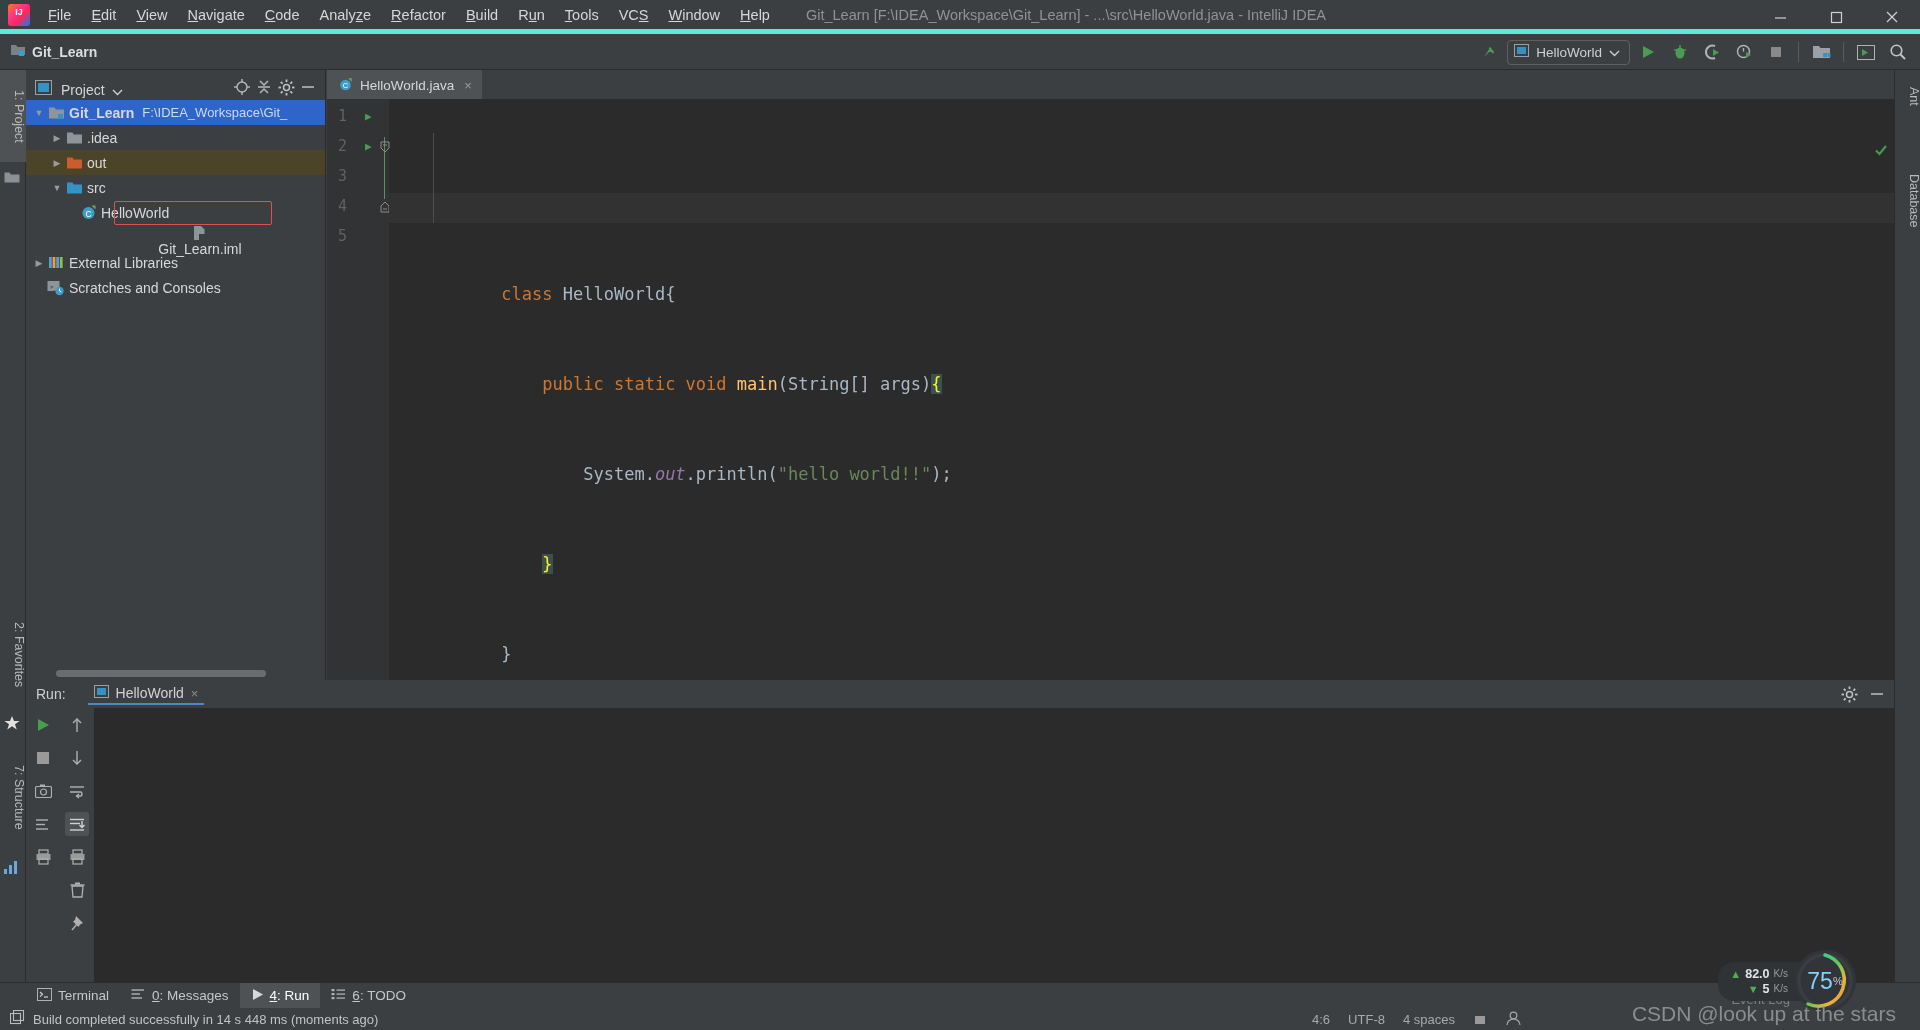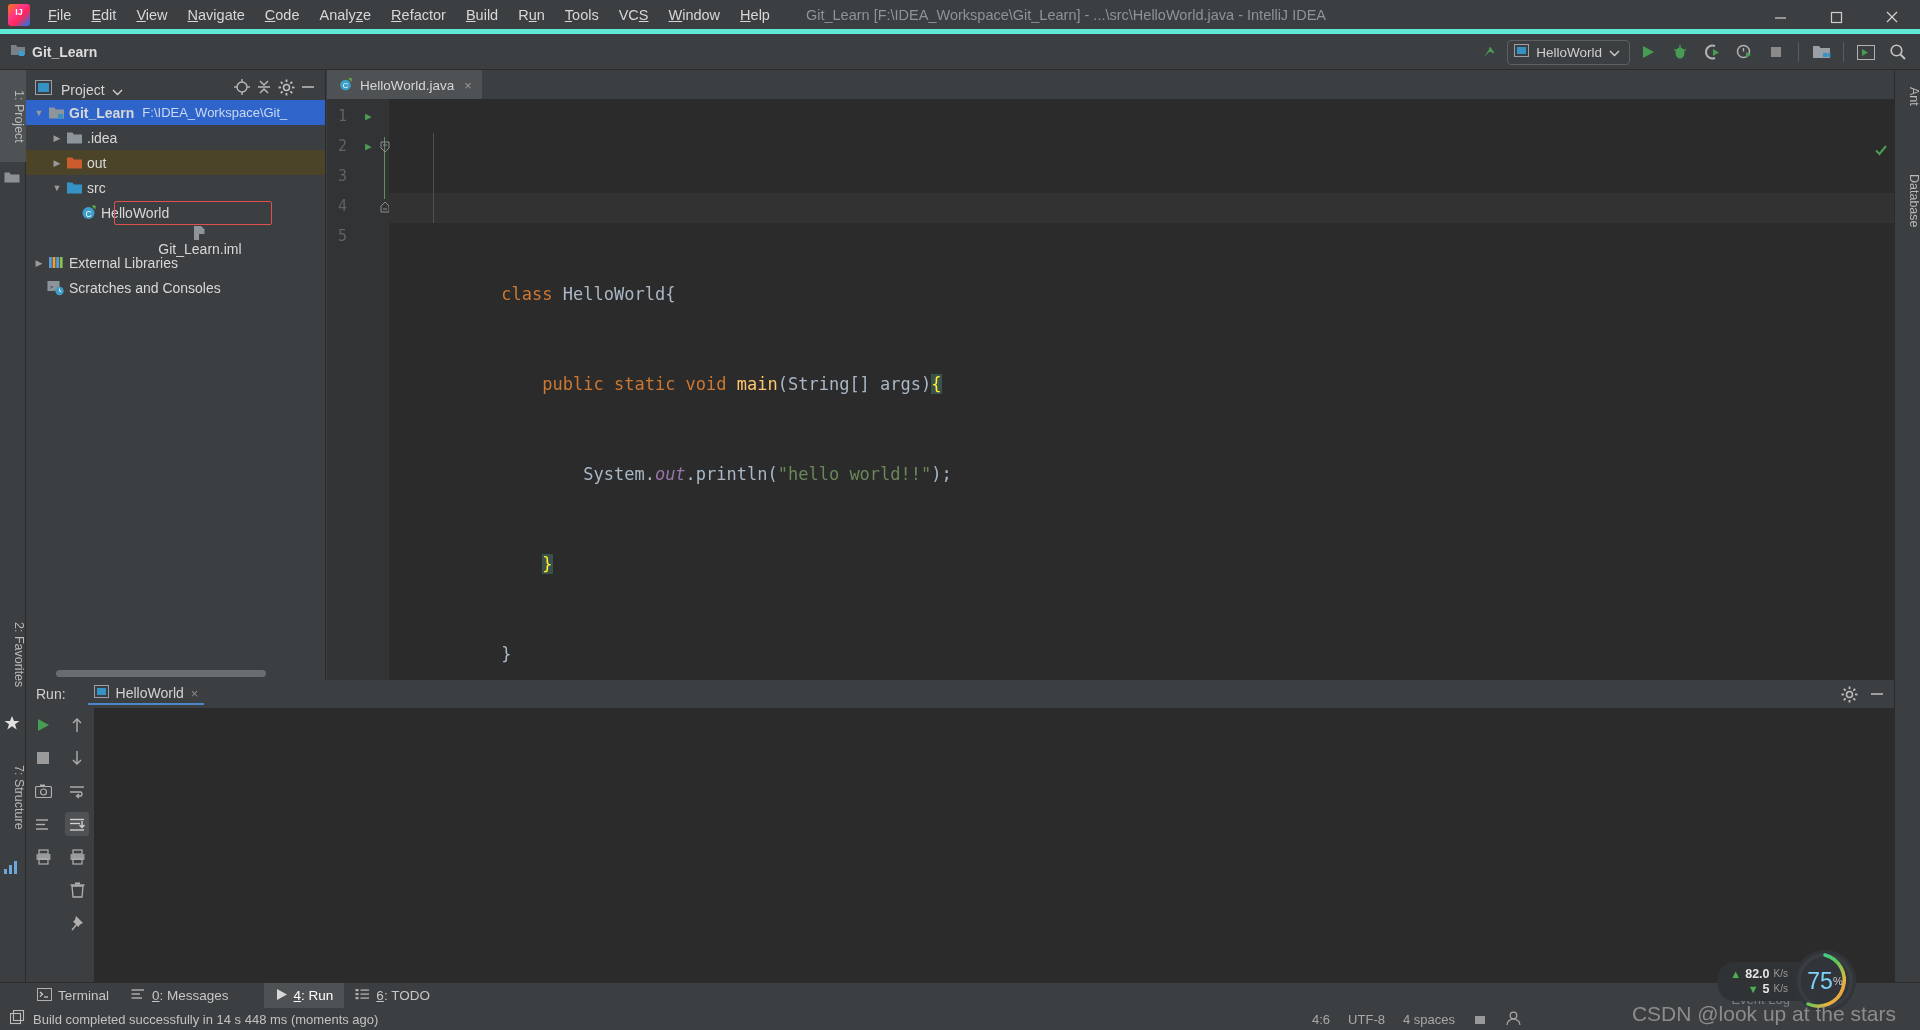--- a/index.html
+++ b/index.html
@@ -208,21 +208,21 @@
   
   .bottomstrip {
     position: absolute; left: 0; bottom: 22px; width: 1920px; height: 26px;
     background: #3c3f41; display: flex; align-items: center; padding-left: 26px;
     border-top: 1px solid #2b2b2b;
   }
   .btab {
     display: flex; align-items: center; gap: 6px; font-size: 13.5px; color: #c6c6c6;
     padding: 4px 11px; height: 26px;
   }
-  .btab.active { background: #4e5254; color: #fff; margin-left: 24px; }
+  .btab.active { background: #4e5254; color: #fff; }
   .btab u { text-decoration: underline; }
   .statusbar {
     position: absolute; left: 0; bottom: 0; width: 1532px; height: 22px;
     background: #3c3f41; display: flex; align-items: center; padding-left: 6px;
     font-size: 13px; color: #c2c2c2;
   }
   .status-right {
     position: absolute; right: 10px; display: flex; align-items: center; gap: 18px;
     font-size: 13px; color: #a8a8a8;
   }

